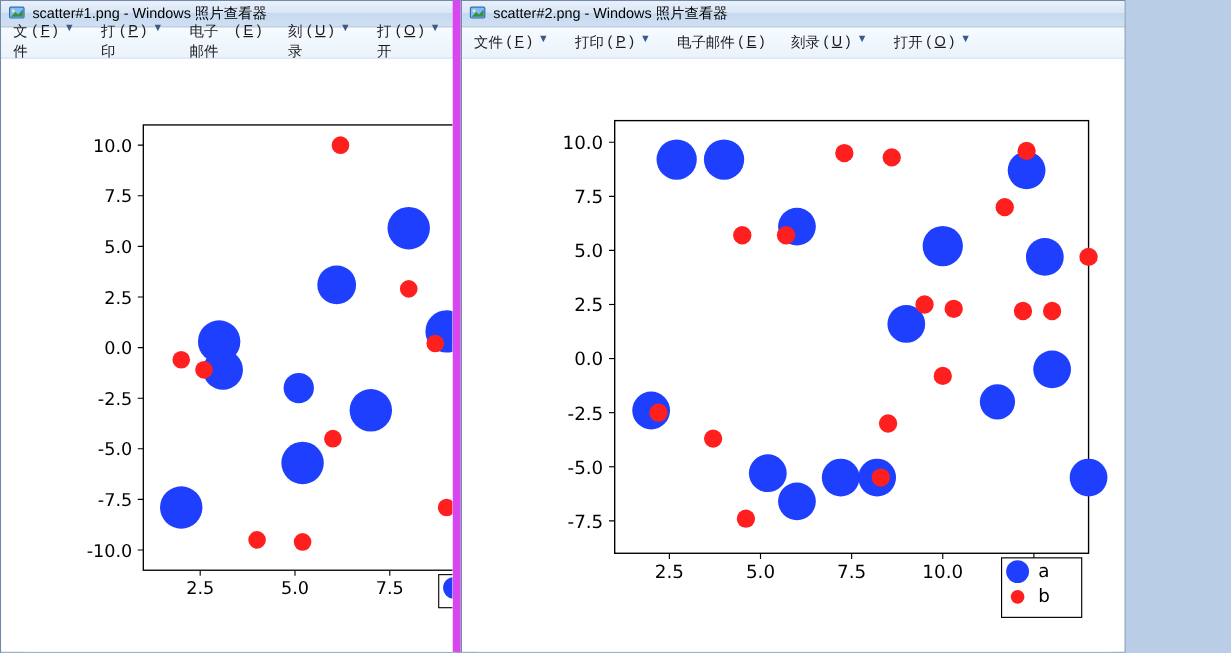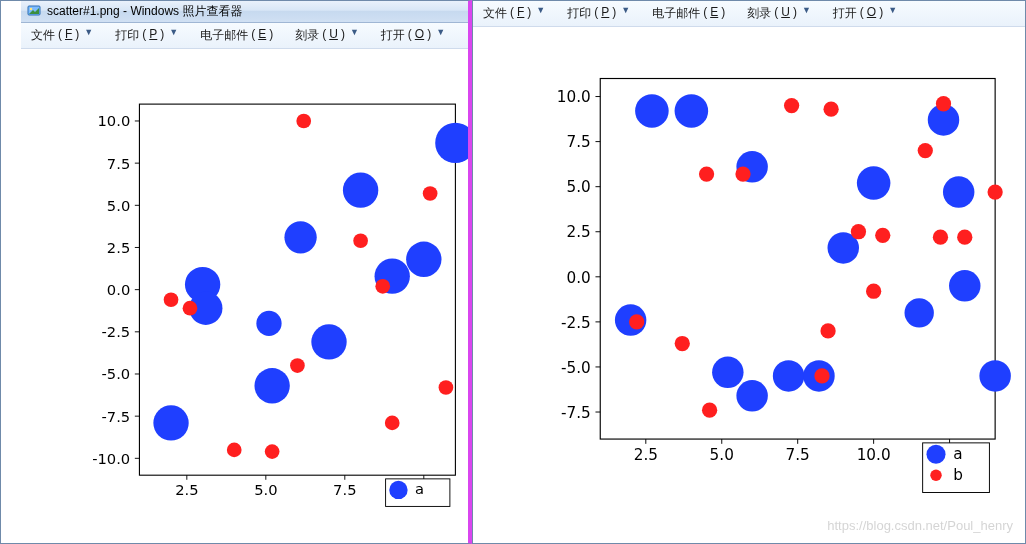--- a/index.html
+++ b/index.html
@@ -1,19 +1,19 @@
 <!DOCTYPE html>
 <html><head>
 <meta charset="utf-8">
 <style>
   * { box-sizing: border-box; }
   html, body { margin:0; padding:0; width:1026px; height:544px; font-family:"Microsoft YaHei","Segoe UI",Tahoma,sans-serif; font-size:12px; background:#b9cde6; overflow:hidden; }
   .desktop { display:flex; width:100%; height:100%; }
   .win { display:flex; flex-direction:column; background:#fff; border:1px solid #6f8aaa; }
-  .win-left { width:472px; border-right:4px solid #d946ef;padding-left:20px; }
+  .win-left { width:384px; border-right:7px solid #d946ef; }
   .win-right { width:554px; }
   .titlebar { height:22px; display:flex; align-items:center; padding:0 6px; font-size:12px; color:#000;
     background:linear-gradient(to bottom,#e9f1fb 0%,#d8e6f6 45%,#c6d9ef 46%,#d0e0f3 100%);
     border-bottom:1px solid #9fb6d4; gap:6px; }
   .icon16 { width:14px; height:14px; display:inline-flex; align-items:center; justify-content:center; }
   .menubar { height:26px; display:flex; align-items:center; padding:0 6px; gap:14px;
     background:linear-gradient(to bottom,#f6fbff 0%,#eaf2fb 100%); border-bottom:1px solid #cfdbec; color:#1a1a1a; }
   .menuitem { display:flex; gap:3px; padding:2px 4px; cursor:pointer; }
   .menuitem u { text-decoration:underline; }
   .drop { color:#3b5b86; font-size:9px; margin-left:2px; }
@@ -99,20 +99,30 @@
           <circle cx="211.2" cy="436.45454545454544" r="8" fill="#ff1f1f"></circle>
           <circle cx="252.48000000000002" cy="438.29090909090905" r="8" fill="#ff1f1f"></circle>
           <rect x="376" y="468" width="70" height="30" class="legend-box"></rect>
           <circle cx="390" cy="480" r="10" fill="#1f3fff"></circle>
           <text x="408" y="485" class="axis-text">a</text>
         </svg>
     </div>
   </div>
 
   <div class="win win-right">
+    <div class="titlebar">
+      <span class="icon16">
+        <svg width="14" height="14" viewBox="0 0 14 14">
+            <rect x="1" y="2" width="12" height="9" rx="1" fill="#7dbcff" stroke="#2e6fb5"></rect>
+            <circle cx="4" cy="5" r="1.3" fill="#ffe680"></circle>
+            <path d="M2 10 L6 6 L8 8 L12 4 L12 10 Z" fill="#3d8f3d"></path>
+          </svg>
+      </span>
+      <span>scatter#2.png - Windows 照片查看器</span>
+    </div>
     <div class="menubar">
       <span class="menuitem"><span>文件</span>(<u>F</u>)<span class="drop">▼</span></span>
       <span class="menuitem"><span>打印</span>(<u>P</u>)<span class="drop">▼</span></span>
       <span class="menuitem"><span>电子邮件</span>(<u>E</u>)</span>
       <span class="menuitem"><span>刻录</span>(<u>U</u>)<span class="drop">▼</span></span>
       <span class="menuitem"><span>打开</span>(<u>O</u>)<span class="drop">▼</span></span>
     </div>
     <div class="canvas-area">
       <svg id="chart1" width="554" height="496" viewBox="0 0 554 520">
           <rect x="0" y="0" width="554" height="520" fill="#fff"></rect>
@@ -174,17 +184,16 @@
           <circle cx="205.98461538461538" cy="331.83" r="8" fill="#ff1f1f"></circle>
           <circle cx="358.8461538461538" cy="318.6" r="8" fill="#ff1f1f"></circle>
           <circle cx="352.4769230769231" cy="365.85" r="8" fill="#ff1f1f"></circle>
           <circle cx="234.64615384615382" cy="401.76" r="8" fill="#ff1f1f"></circle>
           <rect x="458" y="436" width="70" height="52" class="legend-box"></rect>
           <circle cx="472" cy="448" r="10" fill="#1f3fff"></circle>
           <text x="490" y="453" class="axis-text">a</text>
           <circle cx="472" cy="470" r="6" fill="#ff1f1f"></circle>
           <text x="490" y="475" class="axis-text">b</text>
         </svg>
-      <div class="watermark">https://blog.csdn.net/Poul_henry</div>
     </div>
   </div>
 
 </div>
 
 </body></html>

